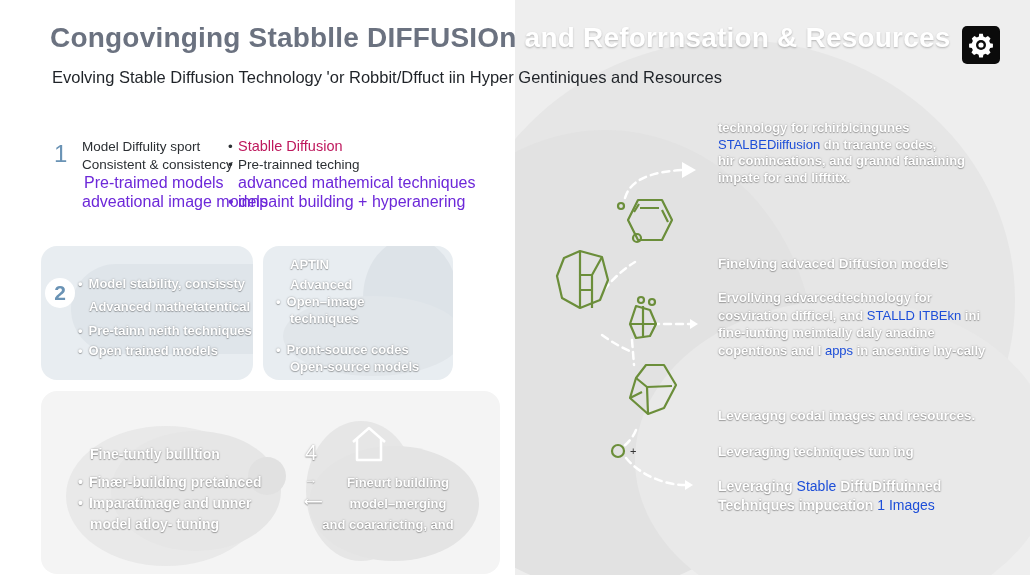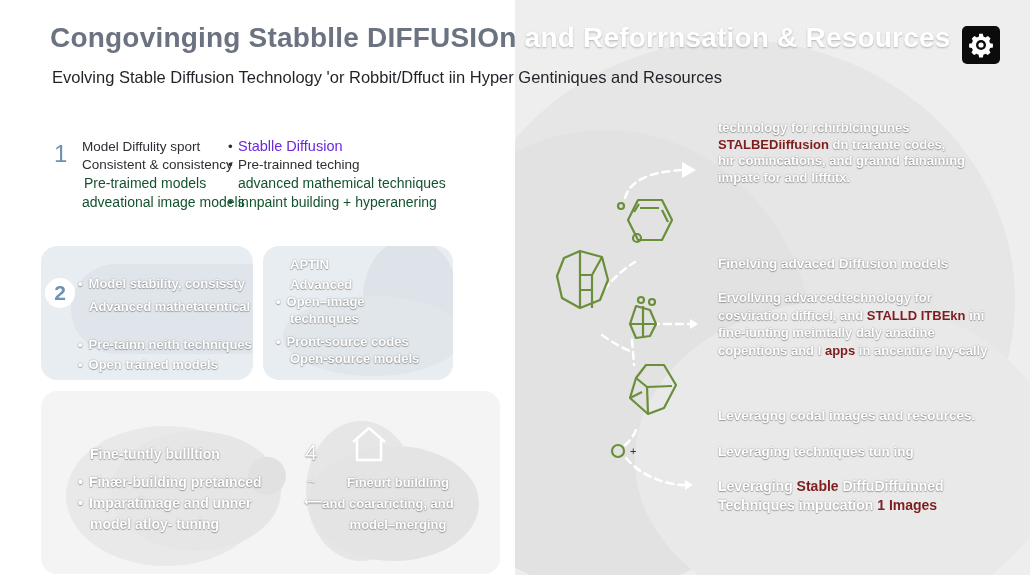--- a/index.html
+++ b/index.html
@@ -12,37 +12,37 @@
   .title { position: absolute; left: 50px; top: 22px; font-size: 28px; font-weight: 700; color: #6b7280; white-space: nowrap; letter-spacing: 0.2px; }
   .title .faded { color: #ffffff; text-shadow: 0 1px 2px rgba(0,0,0,0.25); }
   .subtitle { position: absolute; left: 52px; top: 68px; font-size: 16.5px; color: #1f2328; white-space: nowrap; }
 
   .gear-btn { position: absolute; left: 962px; top: 26px; width: 38px; height: 38px; background: #0b0b0b; border-radius: 5px; display: flex; align-items: center; justify-content: center; cursor: pointer; }
 
   .sec1-num { position: absolute; left: 54px; top: 140px; font-size: 24px; color: #6a93b5; font-weight: 400; }
   .sec1 { position: absolute; left: 82px; top: 137px; font-size: 13.5px; line-height: 18px; color: #333; }
   .sec1 .row { white-space: nowrap; }
   .sec1 .dark { color: #2b2f33; }
-  .sec1 .bold { color: #6d28d9; font-size: 14.5px; }
-  .sec1 .light { color: #14532d; font-size: 14px; }
+  .sec1 .bold { color: #be185d; font-size: 14.5px; }
+  .sec1 .light { color: #6d28d9; font-size: 16px; }
 
   .card { position: absolute; border-radius: 16px; overflow: hidden; }
   .card2 { left: 41px; top: 246px; width: 212px; height: 134px; background: #e8edf1; }
   .card3 { left: 263px; top: 246px; width: 190px; height: 134px; background: #e8edf1; }
   .card4 { left: 41px; top: 391px; width: 459px; height: 183px; background: #f4f4f4; }
 
   .shadowtxt { color: #ffffff; font-weight: 700; text-shadow: 0 0 2px rgba(0,0,0,0.35), 0 1px 1px rgba(0,0,0,0.25); white-space: nowrap; }
 
   .badge2 { position: absolute; left: 45px; top: 278px; width: 30px; height: 30px; border-radius: 50%; background: #ffffff; color: #6a93b5; font-size: 21px; font-weight: 700; display: flex; align-items: center; justify-content: center; }
 
   .list { position: absolute; font-size: 13px; line-height: 20px; }
   .list .b::before { content: "•"; margin-right: 6px; }
 
   .right-text { position: absolute; font-size: 13px; line-height: 16.5px; }
-  .right-text .dk { color: #7f1d1d; font-weight: 700; text-shadow: none; }
+  .right-text .dk { color: #1d4ed8; font-weight: 400; text-shadow: none; }
 
   svg { overflow: visible; }
 </style>
 </head>
 <body>
 
 <div class="right-bg">
   <div class="blob" style="left:-60px;top:40px;width:560px;height:520px;background:#e6e6e6;"></div>
   <div class="blob" style="left:-120px;top:130px;width:420px;height:460px;background:#e2e2e2;"></div>
   <div class="blob" style="left:120px;top:300px;width:420px;height:320px;background:#e9e9e9;"></div>
@@ -78,34 +78,34 @@
   </div>
 </div>
 
 <div class="card card2">
   <div class="blob" style="left:30px;top:18px;width:260px;height:90px;background:#dfe5ea;border-radius:45px;"></div>
 </div>
 <div class="badge2">2</div>
 <div class="list shadowtxt" style="left:78px;top:274px;">
   <div class="b">Model stability, consissty</div>
   <div style="padding-left:11px;margin-top:3px;">Advanced mathetatentical</div>
-  <div class="b" style="margin-top:20px;line-height:16px;">Pre-tainn neith techniques</div>
+  <div class="b" style="margin-top:6px;line-height:16px;">Pre-tainn neith techniques</div>
   <div class="b" style="line-height:24px;">Open trained models</div>
 </div>
 
 <div class="card card3">
   <div class="blob" style="left:100px;top:-8px;width:95px;height:120px;background:#dde3e8;"></div>
   <div class="blob" style="left:20px;top:50px;width:180px;height:80px;background:#e1e6ea;"></div>
 </div>
 <div class="list shadowtxt" style="left:276px;top:256px;font-size:13px;line-height:17px;">
   <div style="padding-left:14px;">APTIN</div>
   <div style="padding-left:14px;margin-top:3px;">Advanced</div>
   <div class="b">Open–image</div>
   <div style="padding-left:14px;">techniques</div>
-  <div class="b" style="margin-top:6px;">Pront-source codes</div>
+  <div class="b" style="margin-top:14px;">Pront-source codes</div>
   <div style="padding-left:14px;text-align:center;">Open-source models</div>
 </div>
 
 <div class="card card4">
   <div class="blob" style="left:25px;top:35px;width:200px;height:140px;background:#e9e9e9;"></div>
   <div class="blob" style="left:70px;top:40px;width:170px;height:120px;background:#e6e6e6;"></div>
   <div class="blob" style="left:207px;top:66px;width:38px;height:38px;background:#e1e1e1;"></div>
   <div class="blob" style="left:265px;top:30px;width:110px;height:140px;background:#e6e6e6;"></div>
   <div class="blob" style="left:268px;top:55px;width:170px;height:115px;background:#e4e4e4;"></div>
 </div>
@@ -117,22 +117,22 @@
 </div>
 
 <div class="shadowtxt" style="position:absolute;left:305px;top:440px;font-size:22px;font-weight:400;">4</div>
 <svg style="position:absolute;left:350px;top:425px;" width="38" height="38" viewBox="0 0 38 38">
   <path d="M3 17 L19 3 L35 17 M7 14 L7 35 L31 35 L31 14" fill="none" stroke="#ffffff" stroke-width="2.5" stroke-linejoin="round"></path>
 </svg>
 <div class="shadowtxt" style="position:absolute;left:304px;top:472px;font-size:13px;">→</div>
 <div class="shadowtxt" style="position:absolute;left:304px;top:494px;font-size:13px;">⟵</div>
 <div class="list shadowtxt" style="left:328px;top:472px;width:140px;text-align:center;font-size:13px;line-height:21px;">
   <div>Fineurt buildling</div>
+  <div>model–merging</div>
   <div style="margin-left:-20px;">and coararicting, and</div>
-  <div>model–merging</div>
 </div>
 
 <svg style="position:absolute;left:540px;top:140px;" width="170" height="360" viewBox="0 0 170 360">
   <g fill="none" stroke="#ffffff" stroke-width="2.5" stroke-dasharray="7 5" stroke-linecap="round">
     <path d="M85 58 C 90 40, 110 32, 142 30"></path>
     <path d="M64 150 C 72 140, 82 130, 95 122"></path>
     <path d="M62 195 C 72 202, 82 208, 92 212"></path>
     <path d="M112 184 L 150 184"></path>
     <path d="M92 200 L 94 225"></path>
     <path d="M96 290 C 92 300, 85 305, 82 308"></path>

